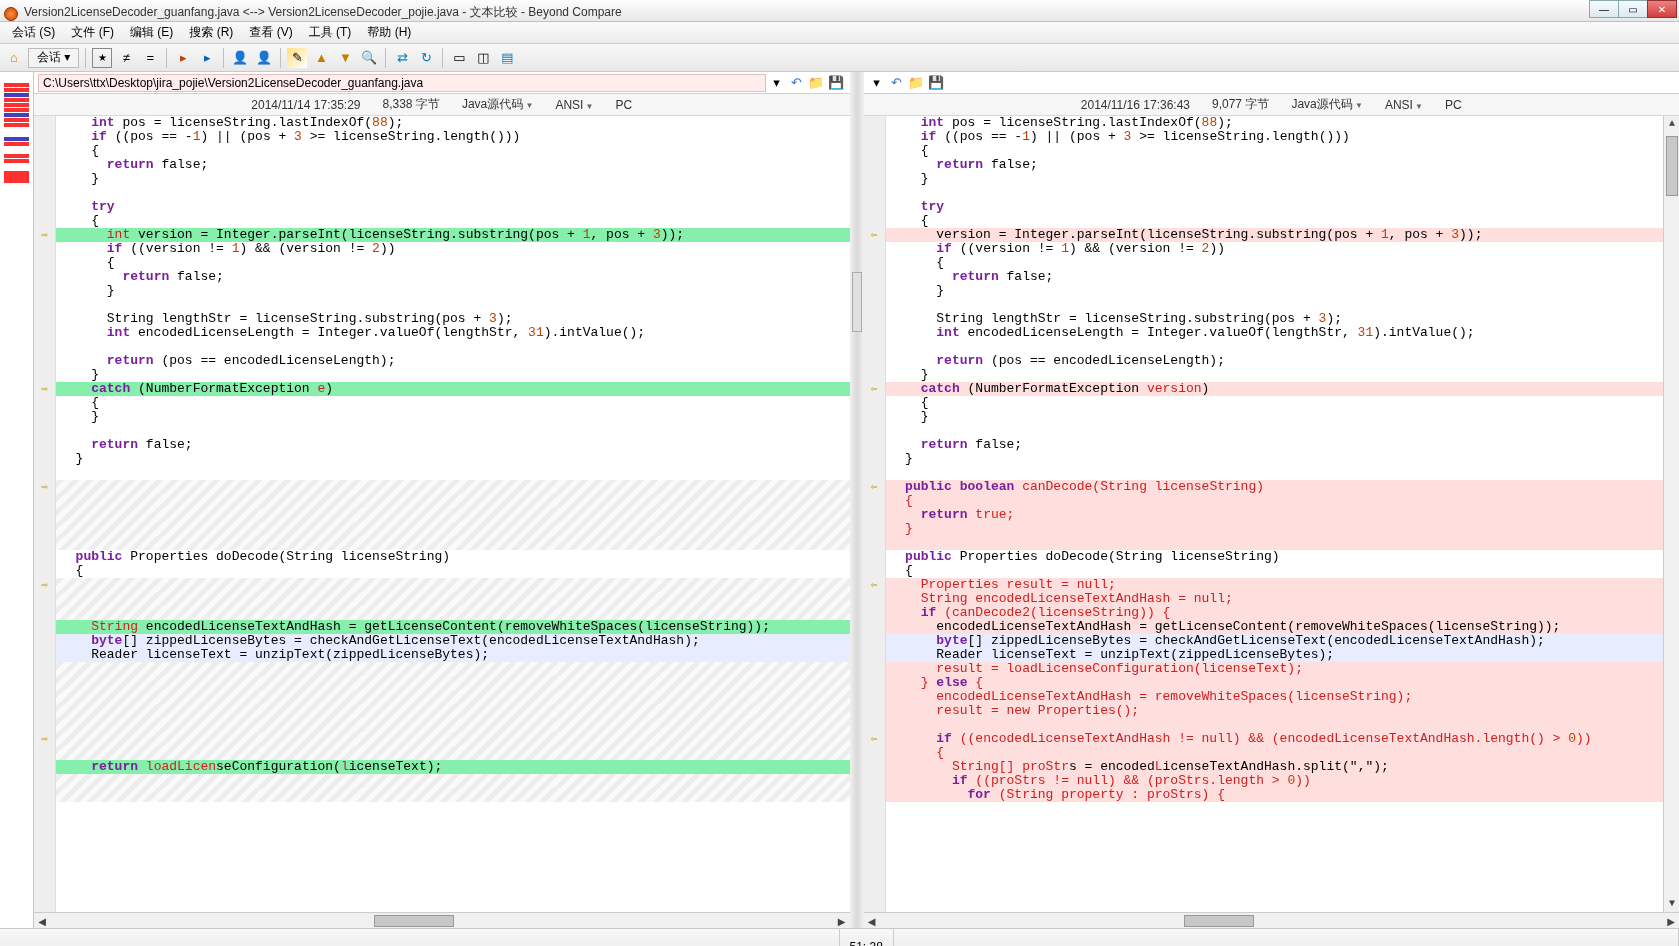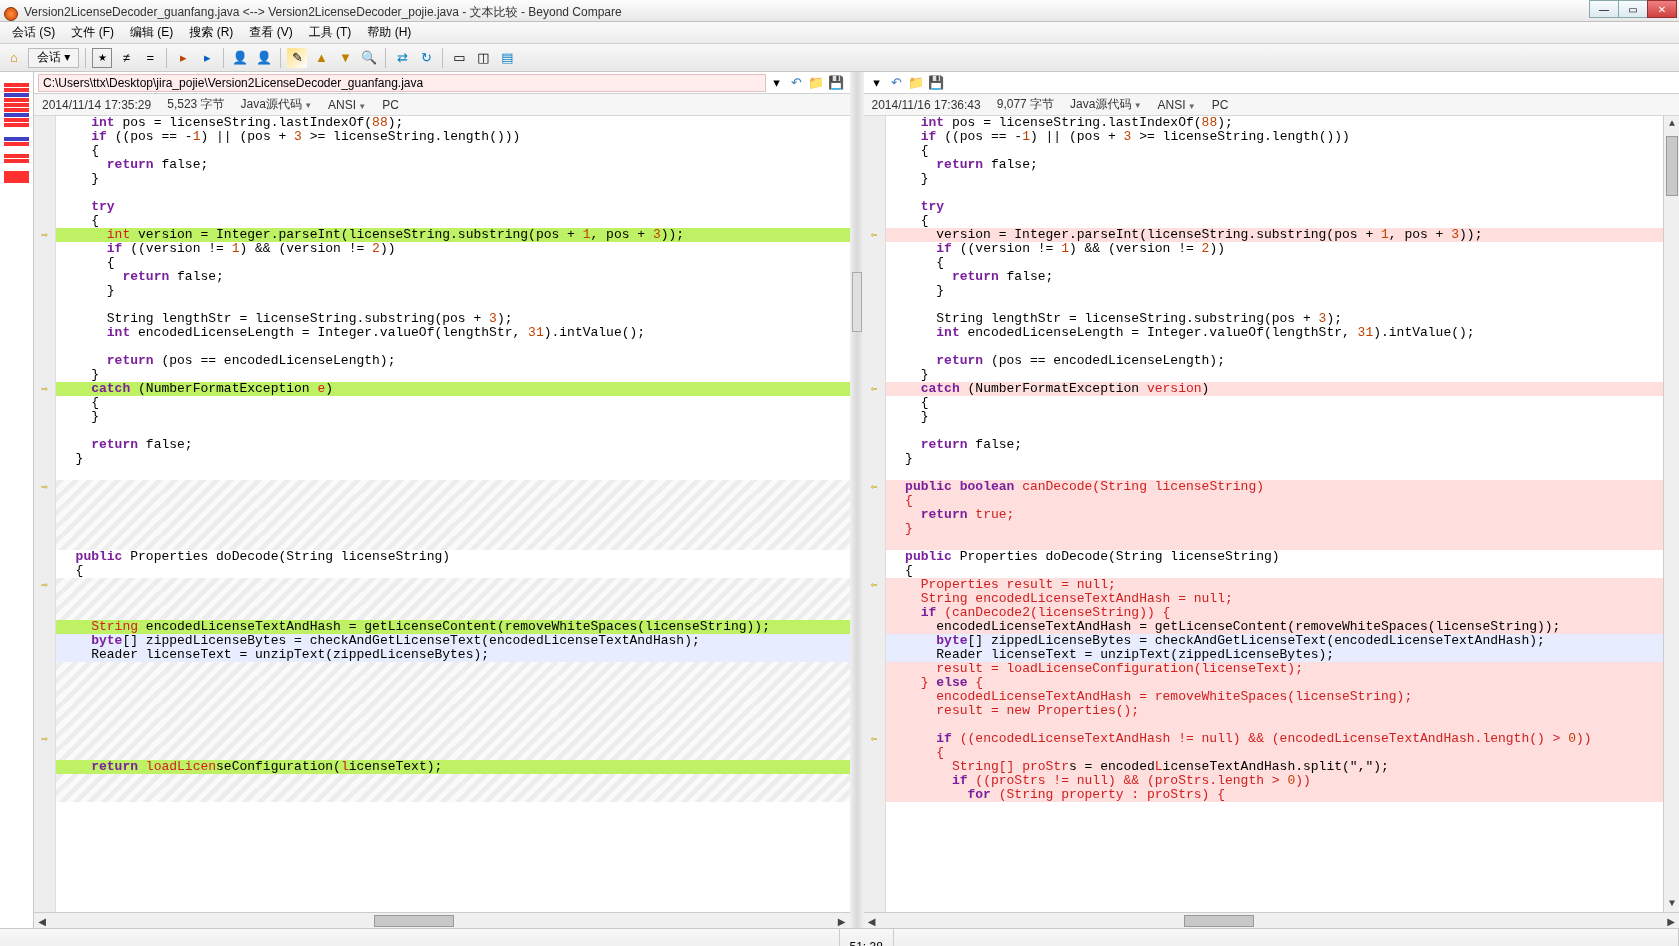--- a/index.html
+++ b/index.html
@@ -112,22 +112,22 @@
   font-family: inherit; font-size: 12px;
 }
 .pathbar.left input { background: #ffecec; border-color: #e0c0c0; }
 .pathbar.right input { background: #ecfcec; }
 .pathicon { width: 18px; height: 16px; display:inline-flex; align-items:center; justify-content:center; font-size:13px; cursor:pointer; }
 .infoline {
   height: 22px;
   display: flex; align-items: center;
   background: #f6f6f6;
   border-bottom: 1px solid #d8d8d8;
-  padding: 0 8px; gap: 16px;
-  font-size: 12px; color: #333;
+  padding: 0 8px; gap: 22px;
+  font-size: 12px; color: #333; justify-content: center;
 }
 .infoline .drop::after { content: " ▼"; font-size: 8px; color: #666; }
 .code {
   flex: 1;
   overflow: hidden;
   font-family: Consolas, "Courier New", monospace;
   font-size: 13px;
   line-height: 14px;
   display: flex;
 }
@@ -137,21 +137,21 @@
   border-right: 1px solid #ddd;
 }
 .gut-row { height: 14px; display:flex; align-items:center; justify-content:center; }
 .gut-arrow { color: #c0a000; font-size: 11px; }
 .codebody {
   flex: 1;
   overflow: hidden;
   white-space: pre;
 }
 .line { height: 14px; padding: 0 4px; }
-.diff-left { background: #bef264; }
+.diff-left { background: #86efac; }
 .diff-right { background: #ffdede; }
 .diff-minor { background: #e8ecff; }
 .hatched {
   background: repeating-linear-gradient(-45deg, #fafafa 0 5px, #ededed 5px 10px);
 }
 .kw { color: #7a1f9d; font-weight: bold; }
 .num { color: #c04000; }
 .reddiff { color: #d02020; }
 .hscroll {
   height: 16px;
@@ -264,21 +264,21 @@
   <div class="pane">
     <div class="pathbar left">
       <input type="text" value="C:\Users\ttx\Desktop\jira_pojie\Version2LicenseDecoder_guanfang.java" style="">
       <span class="pathicon">▾</span>
       <span class="pathicon" style="color:#4080c0">↶</span>
       <span class="pathicon" style="color:#c09000">📁</span>
       <span class="pathicon" style="color:#4040a0">💾</span>
     </div>
     <div class="infoline">
       <span>2014/11/14 17:35:29</span>
-      <span>5,523 字节</span>
+      <span>8,338 字节</span>
       <span class="drop">Java源代码</span>
       <span class="drop">ANSI</span>
       <span>PC</span>
     </div>
     <div class="code">
       <div class="gutter" id="gutL">
           <div class="gut-row"></div>
           <div class="gut-row"></div>
           <div class="gut-row"></div>
           <div class="gut-row"></div>

